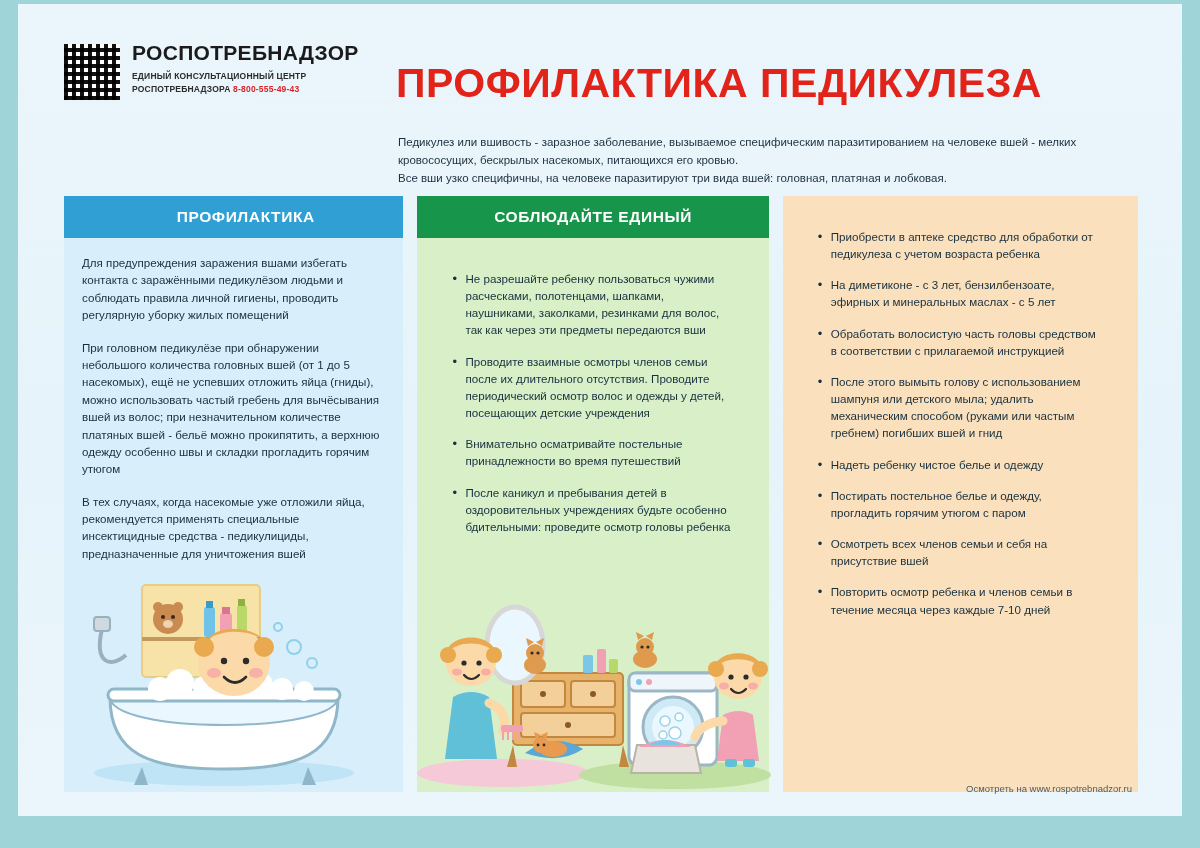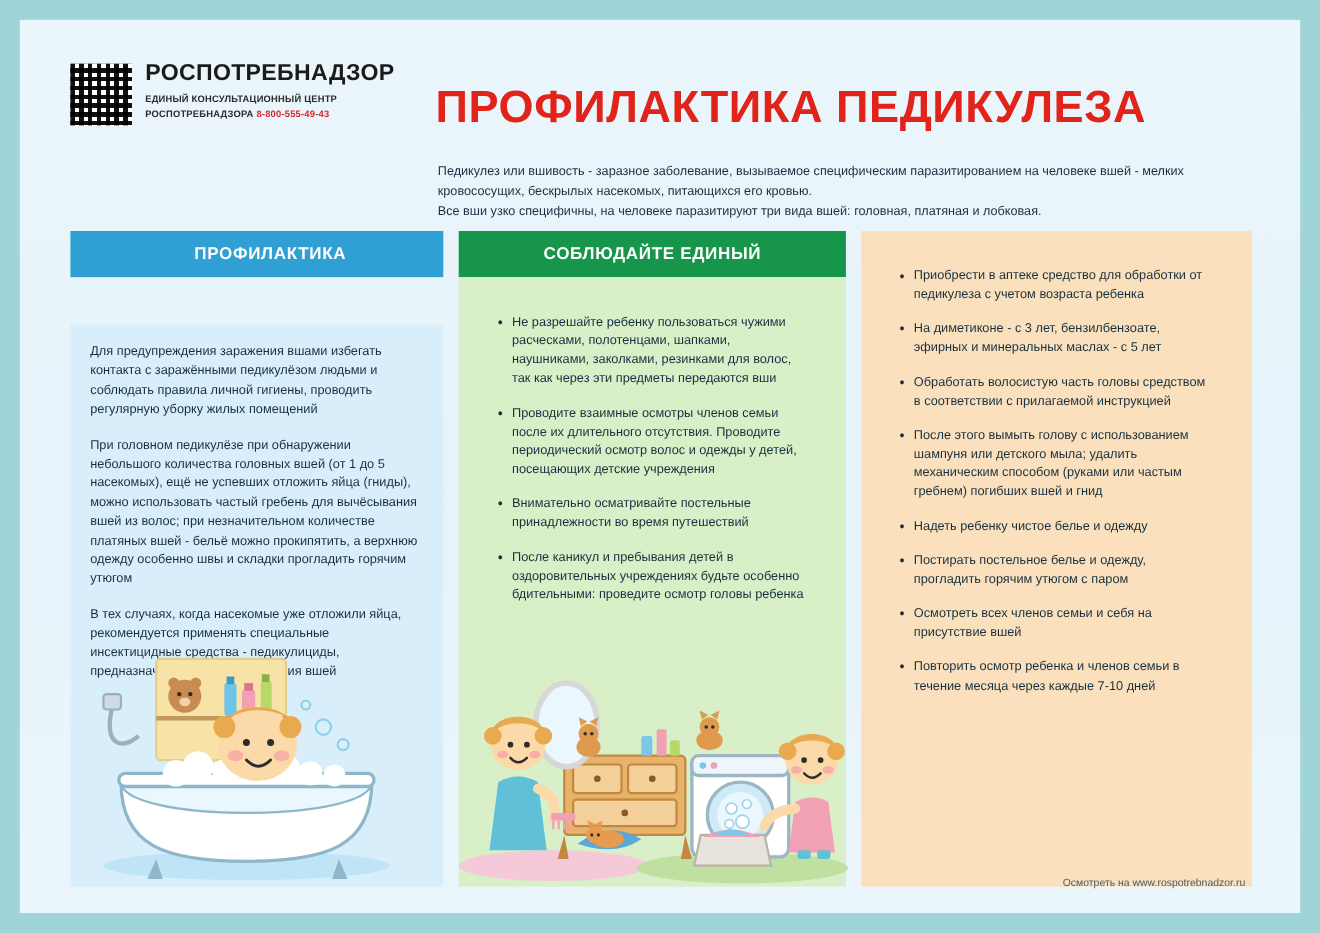--- a/index.html
+++ b/index.html
@@ -5,21 +5,21 @@
   * { box-sizing: border-box; }
   html, body { margin: 0; padding: 0; }
   body {
     width: 1200px; height: 848px;
     font-family: "Liberation Sans", sans-serif;
     background: #9fd4d8;
     overflow: hidden;
   }
   .poster {
     position: absolute;
-    left: 18px; top: 18px;
+    left: 18px; top: 4px;
     width: 1164px; height: 812px;
     background: linear-gradient(180deg, #eaf6fb 0%, #e6f3fa 55%, #eaf6fb 100%);
     overflow: hidden;
   }
 
   
   .header { position: relative; height: 190px; }
 
   .logo-block {
     position: absolute; left: 46px; top: 38px;
@@ -71,21 +71,21 @@
     height: 42px;
     display: flex; align-items: center; justify-content: center;
     color: #fff; font-size: 15.5px; font-weight: bold;
     letter-spacing: .6px;
   }
   .h-blue { background: #2f9fd4; padding-left: 24px; }
   .h-green { background: #17964b; }
   .h-red { background: #c3203c; }
 
   .col-body { flex: 1; padding: 16px 18px 0 18px; position: relative; }
-  .b-blue { background: #d8eefb; margin-top: 43px; }
+  .b-blue { background: #d8eefb; }
   .b-green { background: #d8efc8; }
   .b-orange { background: #fbe0bd; }
 
   .col-body p {
     margin: 0 0 15px 0;
     font-size: 11.6px; line-height: 1.5; color: #17303f;
   }
   .bullets { padding: 0; margin: 16px; list-style: none; }
   .bullets li {
     position: relative;

